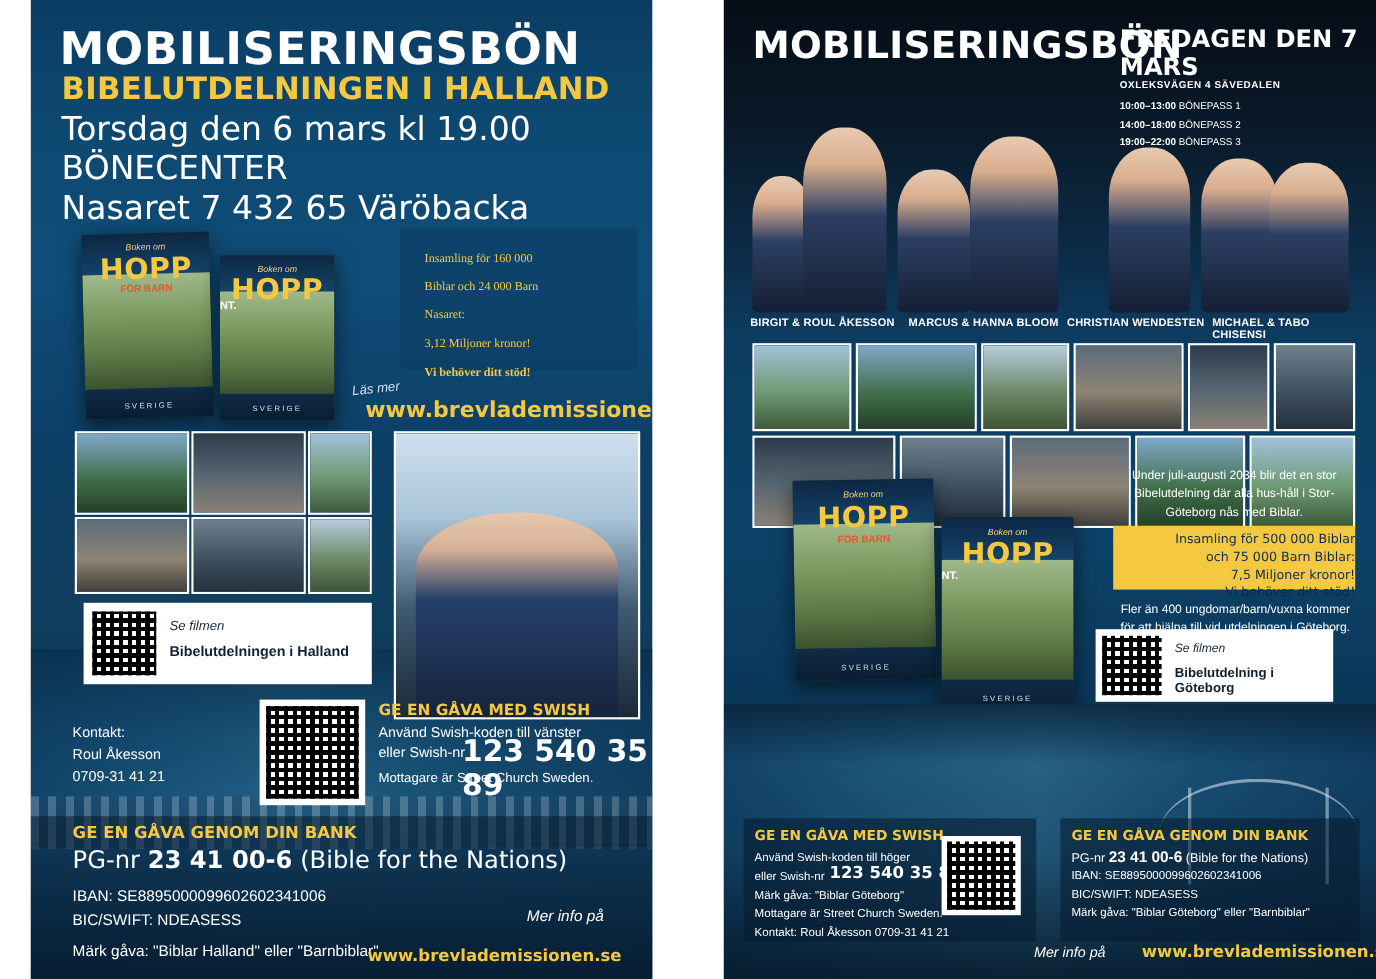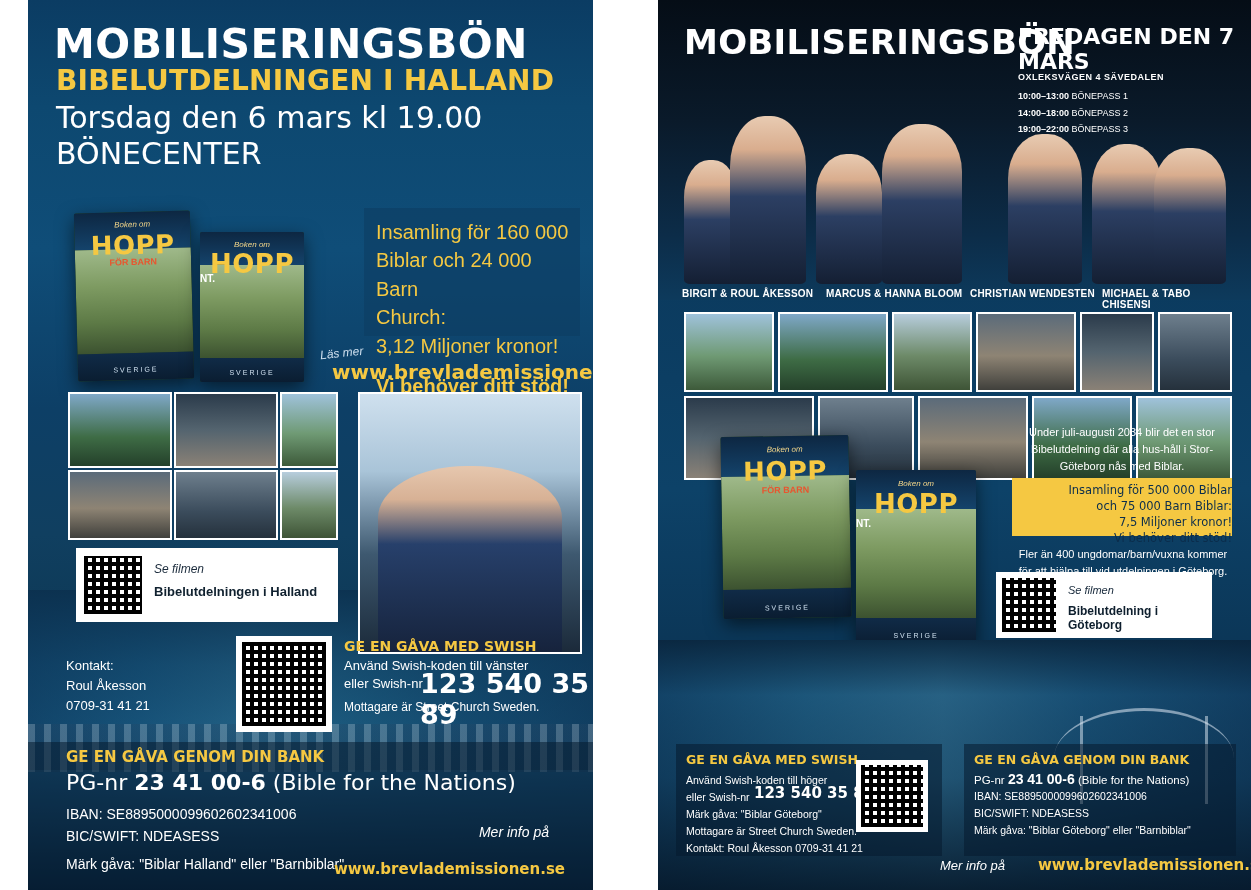--- a/index.html
+++ b/index.html
@@ -109,22 +109,22 @@
   }
   .book-l1 { left: 48px; top: 212px; width: 116px; height: 168px; transform: rotate(-1.5deg); }
   .book-l2 { left: 172px; top: 232px; width: 104px; height: 150px; }
 
   
   .l-infobox {
     position: absolute; left: 336px; top: 208px; width: 216px; height: 128px;
     background: rgba(12,60,96,0.55);
   }
   .l-infobox p {
-    margin: 0; color: #f5c842; font-size: 20px; line-height: 1.42;
-    font-family: Liberation Sans, sans-serif;
+    margin: 10px; color: #f5c842; font-size: 11px; line-height: 1.42;
+    font-family: Liberation Serif, serif;
   }
   .l-infobox .pad { padding: 10px 10px 0 12px; }
   .l-infobox .need { margin-top: 12px; font-weight: bold; }
 
   .l-lasmer {
     position:absolute; left: 292px; top: 346px;
     font-size: 12px; color:#cfe0ef; font-style: italic; transform: rotate(-6deg);
   }
   .l-web {
     position:absolute; left: 304px; top: 360px;
@@ -371,20 +371,21 @@
 
 <div class="page">
 
   <div class="flyer-left">
     <div class="harbour"></div>
 
     <div class="l-title">MOBILISERINGSBÖN</div>
     <div class="l-sub">BIBELUTDELNINGEN I HALLAND</div>
     <div class="l-line1">Torsdag den 6 mars kl 19.00</div>
     <div class="l-line2">BÖNECENTER</div>
+    <div class="l-line3">Nasaret 7  432 65 Väröbacka</div>
 
     <div class="book book-l1">
       <div class="bk-top"></div>
       <div class="bk-photo"></div>
       <div class="bk-bottom"></div>
       <div class="bk-small">Boken om</div>
       <div class="bk-hopp">HOPP</div>
       <div class="bk-tag">FÖR BARN</div>
       <div class="bk-brand">SVERIGE</div>
     </div>
@@ -395,21 +396,21 @@
       <div class="bk-small">Boken om</div>
       <div class="bk-hopp">HOPP</div>
       <div class="bk-nt">NT.</div>
       <div class="bk-brand">SVERIGE</div>
     </div>
 
     <div class="l-infobox">
       <div class="pad">
         <p>Insamling för 160 000</p>
         <p>Biblar och 24 000 Barn</p>
-        <p>Church:</p>
+        <p>Nasaret:</p>
         <p>3,12 Miljoner kronor!</p>
         <p class="need">Vi behöver ditt stöd!</p>
       </div>
     </div>
 
     <div class="l-lasmer">Läs mer</div>
     <div class="l-web">www.brevlademissionen.se</div>
 
     <div class="ph l-p1">
         <div class="sky sky-a"></div>

